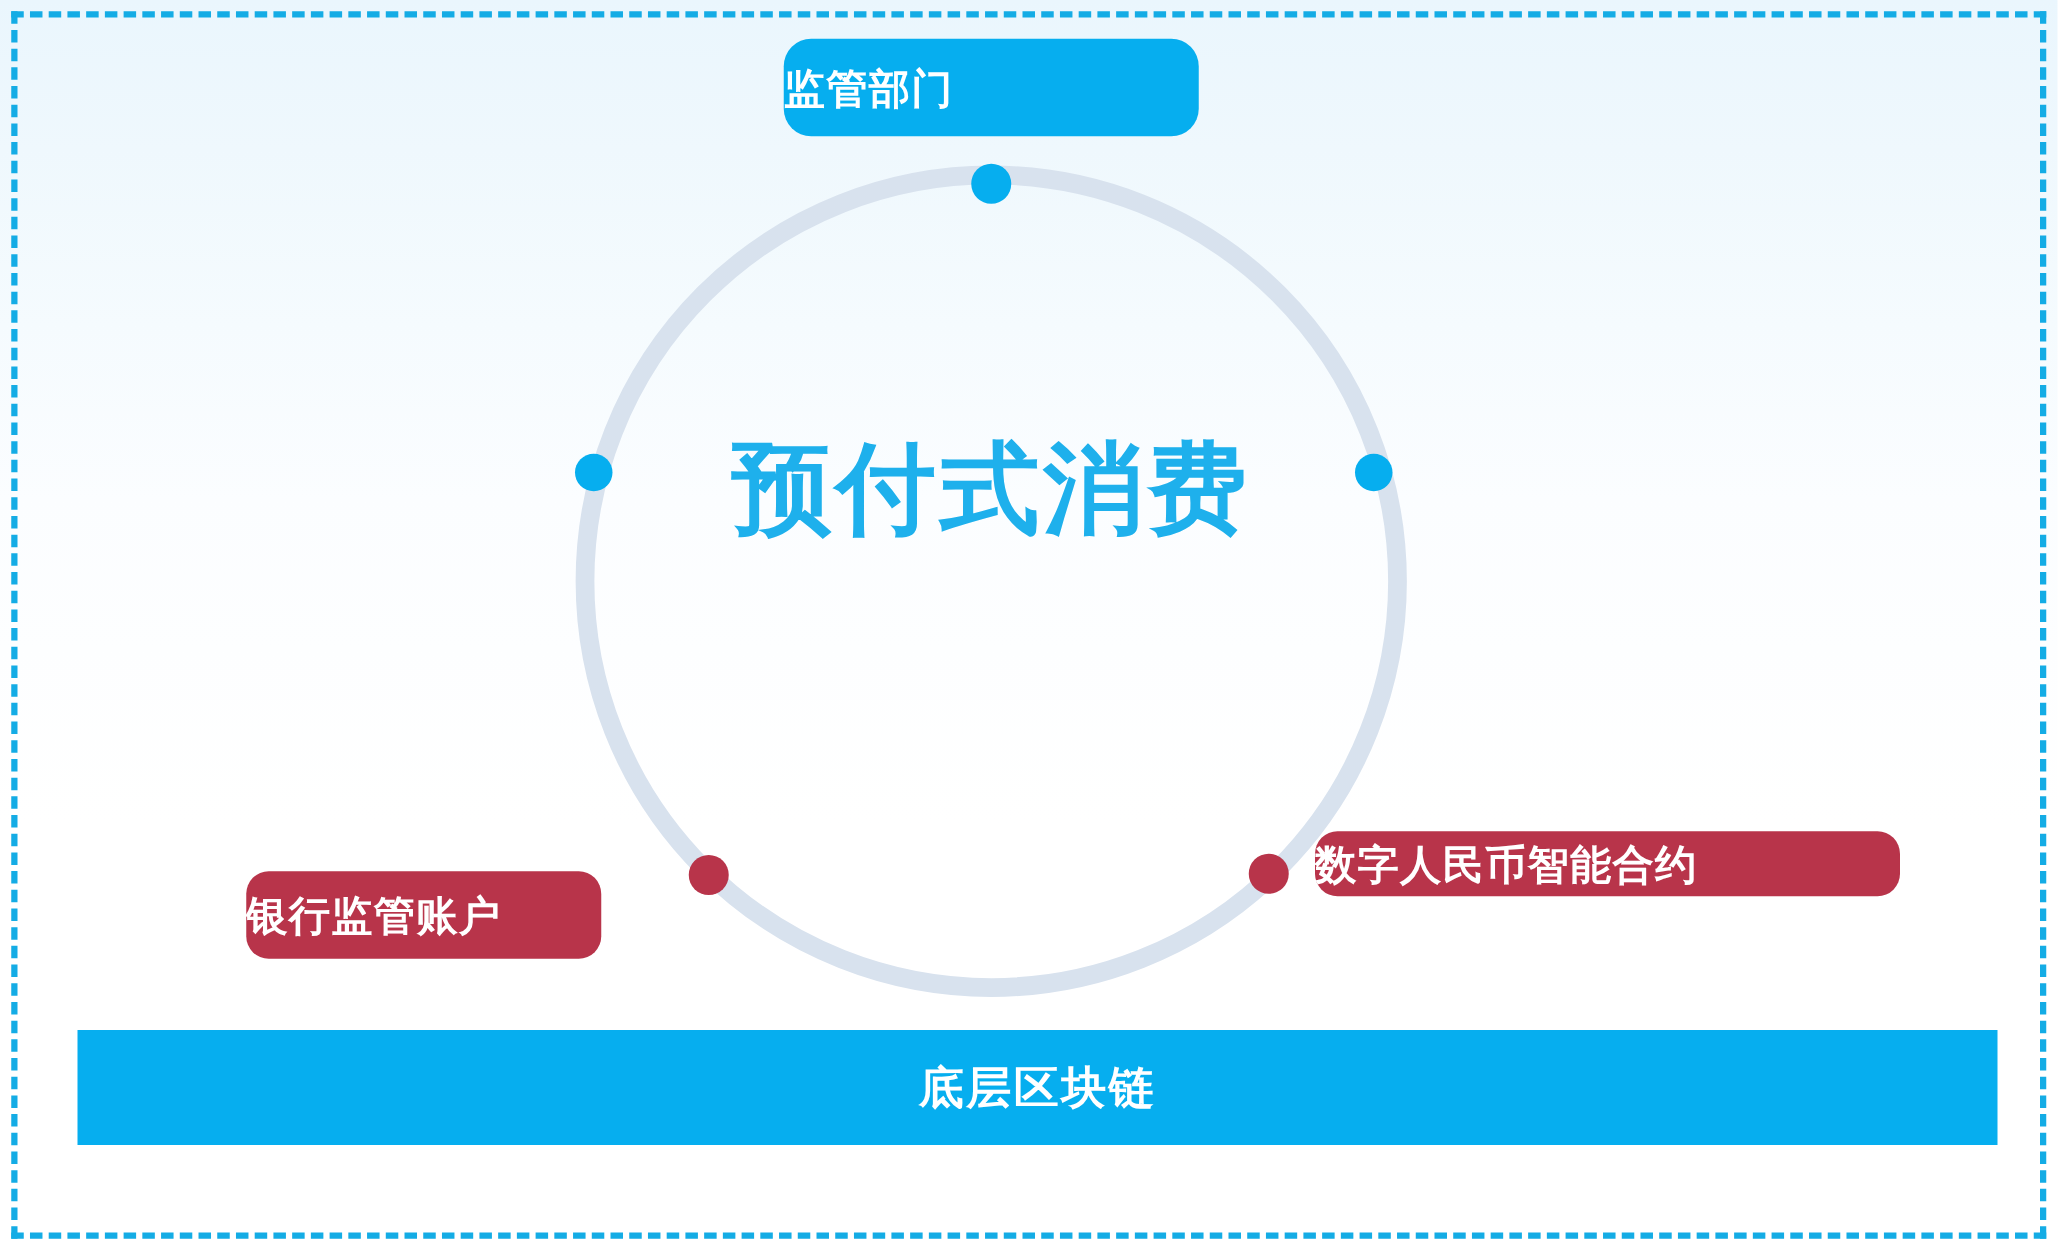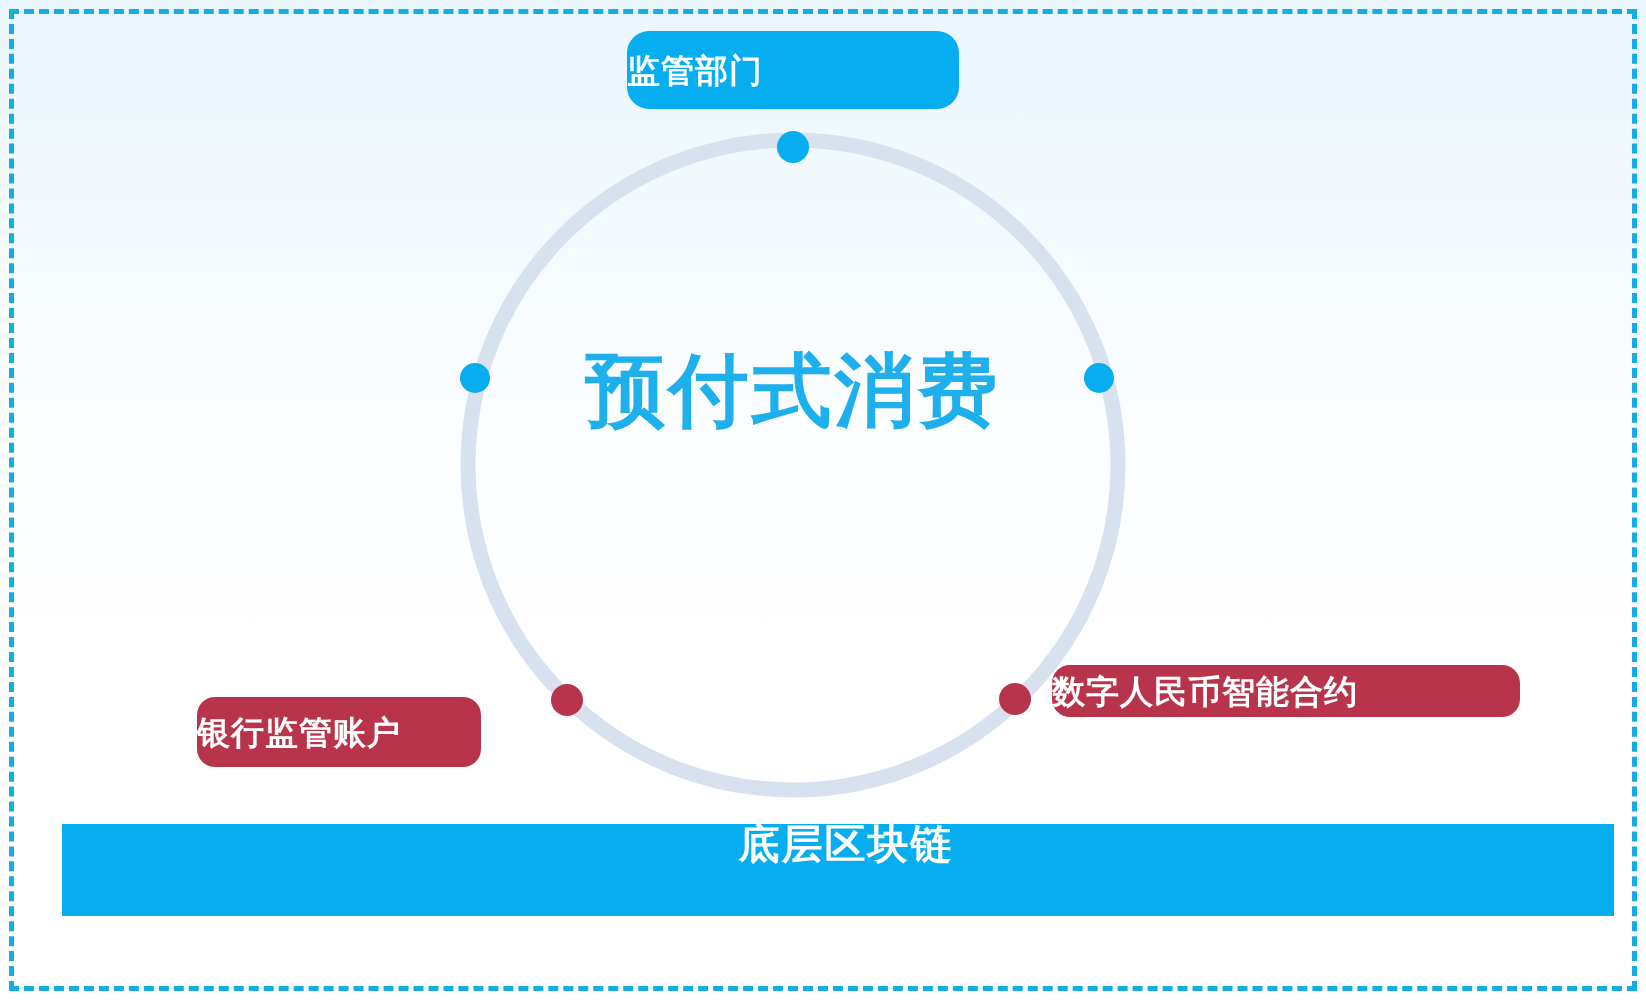--- a/index.html
+++ b/index.html
@@ -98,28 +98,27 @@
     font-size: 33px;
   }
 
   
   #bottom-bar {
     position: absolute;
     left: 62px; top: 824px;
     width: 1536px; height: 92px;
     background: #06aeef;
     display: flex;
-    align-items: flex-start;
+    align-items: center;
     justify-content: center;
     color: #ffffff;
-    font-size: 41px;
+    font-size: 36px;
     font-weight: 700;
     letter-spacing: 2px;
     line-height: 1;
-    padding-left: 16px;
   }
 
   
   #center-title {
     position: absolute;
     left: 493px;
     top: 340px;
     width: 600px;
     text-align: center;
     color: #1eb0ec;

